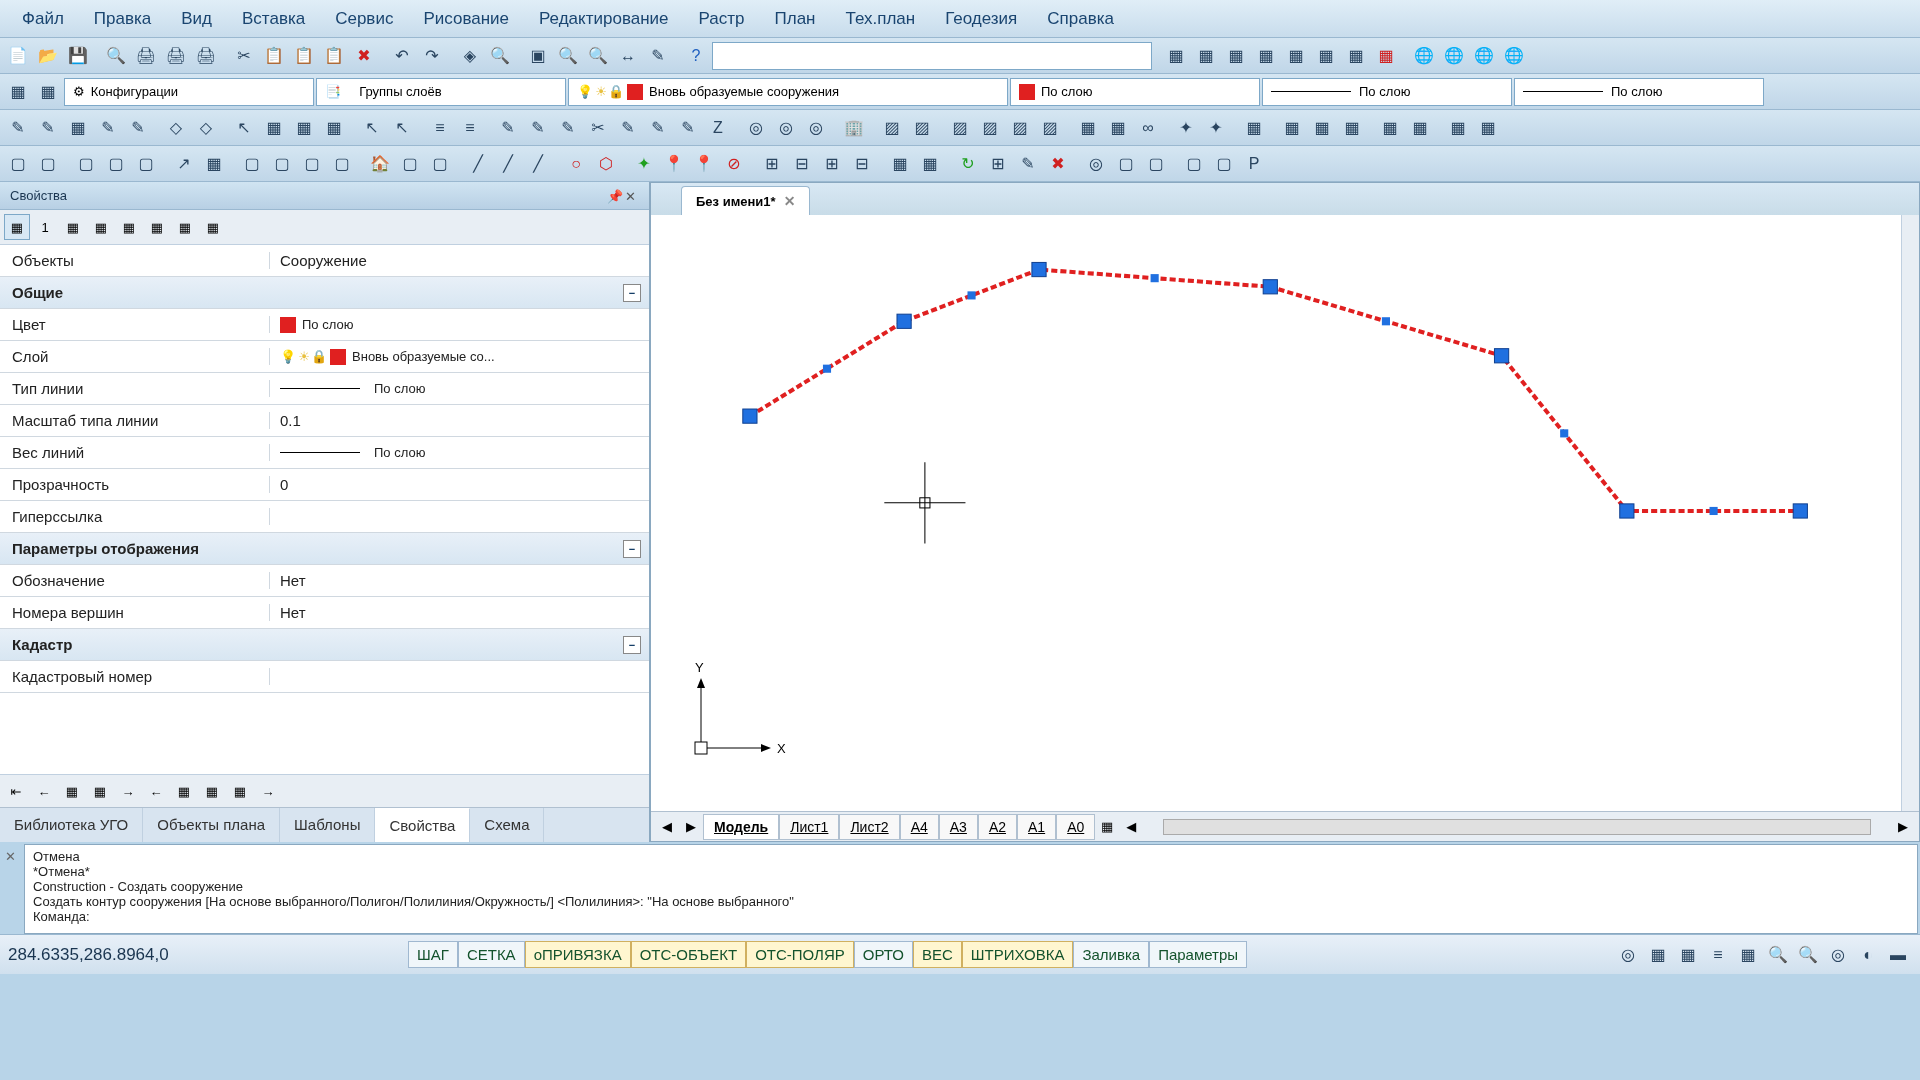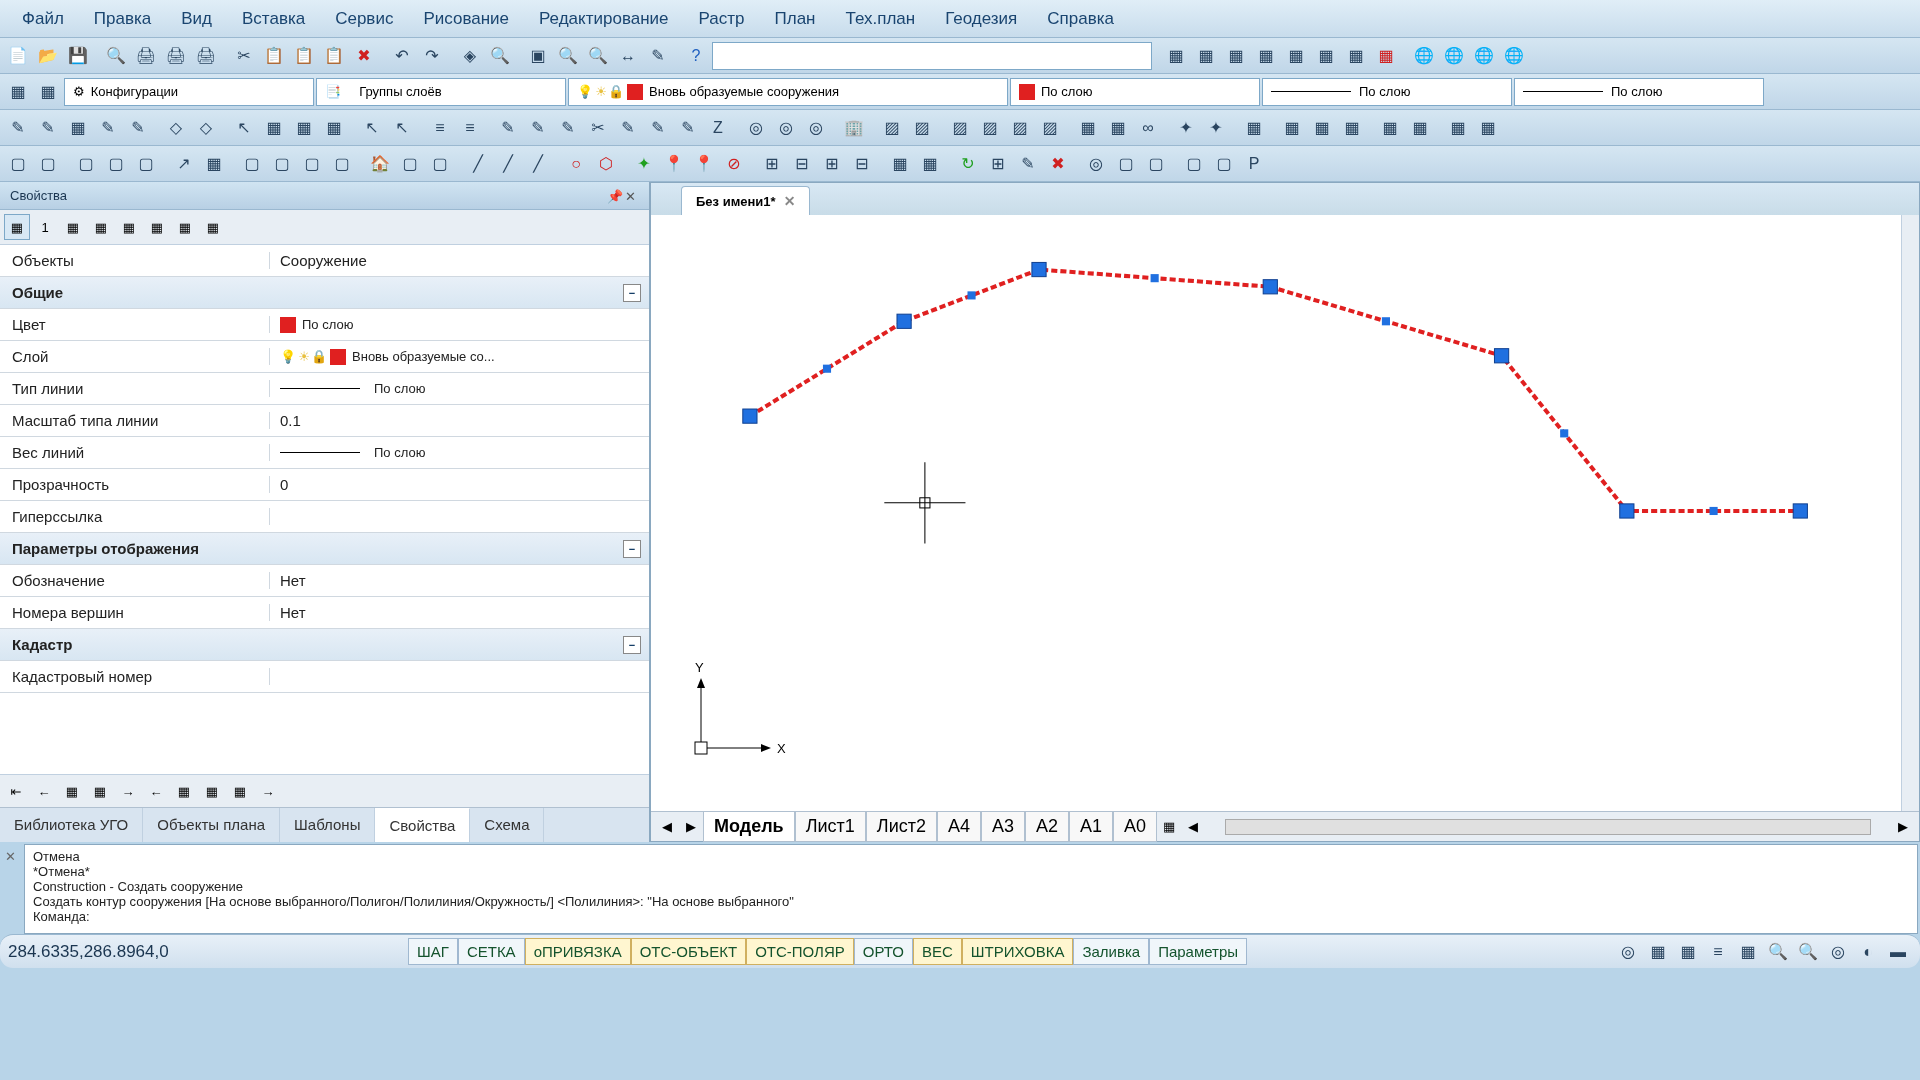--- a/index.html
+++ b/index.html
@@ -49,29 +49,29 @@
 .doc-tab { background: #fff; padding: 6px 14px; border: 1px solid #9ab8d0; border-bottom: none; border-radius: 4px 4px 0 0; display: flex; align-items: center; gap: 8px; font-weight: bold; font-size: 15px; }
 .doc-close { color: #888; cursor: pointer; font-size: 14px; }
 
 .drawing { flex: 1; position: relative; background: #fff; }
 .drawing svg { width: 100%; height: 100%; }
 
 .axis-marker { position: absolute; left: 30px; bottom: 40px; }
 
 .sheet-tabs { display: flex; background: #e8eef4; border-top: 1px solid #b0c0d0; height: 30px; align-items: center; padding: 0 4px; gap: 0; }
 .sheet-btn { width: 24px; height: 24px; cursor: pointer; display: flex; align-items: center; justify-content: center; }
-.sheet-tab { padding: 4px 10px; background: #f8f8f8; border: 1px solid #b0c0d0; cursor: pointer; font-size: 18px; }
+.sheet-tab { padding: 4px 10px; background: #f8f8f8; border: 1px solid #b0c0d0; cursor: pointer; font-size: 14px; text-decoration: underline; }
 .sheet-tab.active { background: #fff; font-weight: bold; }
 .sheet-scroll { flex: 1; margin: 0 20px; height: 16px; background: #e0e0e0; border: 1px solid #aaa; }
 
 .command-area { background: #fff; border: 1px solid #8aa8c0; margin: 2px 2px 0 24px; height: 90px; font-family: Consolas, monospace; font-size: 15px; padding: 4px 8px; color: #222; position: relative; }
 .cmd-line { white-space: pre; }
 .cmd-close { position: absolute; left: -20px; top: 4px; width: 16px; height: 16px; cursor: pointer; color: #666; }
 
-.statusbar { display: flex; background: linear-gradient(#e8f0f8, #d0e0ee); height: 34px; align-items: center; padding: 0 8px; border-top: 1px solid #9ab8d0; gap: 0; border-radius: 13px; }
+.statusbar { display: flex; background: linear-gradient(#e8f0f8, #d0e0ee); height: 40px; align-items: center; padding: 0 8px; border-top: 1px solid #9ab8d0; gap: 0; }
 .status-coords { width: 400px; font-size: 17px; color: #1a3550; }
 .status-btn { padding: 4px 8px; border: 1px solid #a0b8d0; background: #f0f6fa; cursor: pointer; font-size: 15px; color: #14532d; }
 .status-btn.active { background: #fff6d0; border-color: #d0b060; }
 .status-icons { display: flex; gap: 2px; margin-left: auto; }
 
 .red-sq { background: #e02020; }
 .scrollbar-v { position: absolute; right: 0; top: 32px; bottom: 30px; width: 18px; background: #e8eef4; border-left: 1px solid #c0d0e0; }
 </style>
 </head>
 <body>

